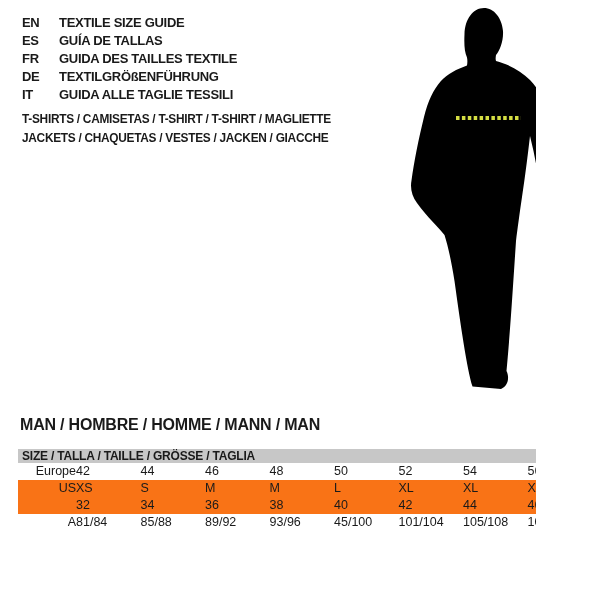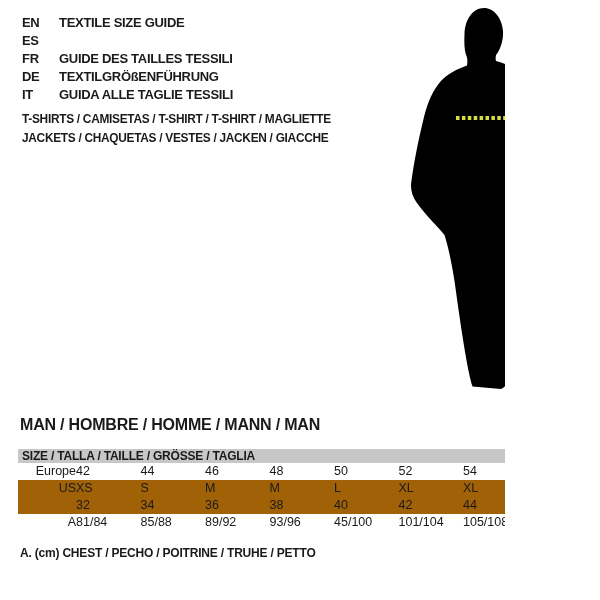--- a/index.html
+++ b/index.html
@@ -1,18 +1,18 @@
 <!DOCTYPE html>
 <html><head>
 <meta charset="utf-8">
 <style>
   html,body { margin:0; padding:0; background:#ffffff; }
   .canvas {
     position:relative; width:505px; height:600px; background:#ffffff;
-    font-family:"Liberation Sans", sans-serif; color:#1a1a1a; overflow:hidden;
+    font-family:"Liberation Sans", sans-serif; color:#1a1a1a; overflow:hidden;padding-left:31px;
   }
 
   
   .lang-list { position:absolute; top:14px; left:22px; font-weight:bold;
                font-size:13px; line-height:18px; letter-spacing:-0.3px; }
   .lang-row  { display:flex; }
   .lang-code { width:37px; }
 
   
   .garments  { position:absolute; top:110px; left:22px; font-weight:bold;
@@ -28,44 +28,45 @@
   
   .section-title { position:absolute; left:20px; top:416px; font-weight:bold;
                    font-size:16px; letter-spacing:-0.2px; }
 
   
   .size-table { position:absolute; left:18px; top:449px; width:574px; font-size:12.5px; }
   .thead { background:#c7c7c7; height:14px; line-height:14px; padding-left:4px;
            font-size:12px; letter-spacing:-0.2px;font-weight:bold; }
   .trow  { display:grid; grid-template-columns:58px repeat(8, 1fr);
            height:17px; line-height:17px; }
-  .trow.alt { background:#a16207; }
+  .trow.alt { background:#f97316; }
   .rlabel { text-align:right; padding-left:3px; }
   .cell   { text-align:left; }
 
   
   .footnote { position:absolute; left:20px; top:546px; font-weight:bold;
               font-size:12px; letter-spacing:-0.2px; }
 </style>
 </head>
 <body>
 
 <div class="canvas">
 
   <div class="lang-list">
     <div class="lang-row">
       <span class="lang-code">EN</span>
       <span class="lang-label">TEXTILE SIZE GUIDE</span>
     </div>
     <div class="lang-row">
       <span class="lang-code">ES</span>
+      <span class="lang-label">GUÍA DE TALLAS</span>
     </div>
     <div class="lang-row">
       <span class="lang-code">FR</span>
-      <span class="lang-label">GUIDE DES TAILLES TESSILI</span>
+      <span class="lang-label">GUIDA DES TAILLES TEXTILE</span>
     </div>
     <div class="lang-row">
       <span class="lang-code">DE</span>
       <span class="lang-label">TEXTILGRÖßENFÜHRUNG</span>
     </div>
     <div class="lang-row">
       <span class="lang-code">IT</span>
       <span class="lang-label">GUIDA ALLE TAGLIE TESSILI</span>
     </div>
   </div>
@@ -157,15 +158,14 @@
       <span class="cell">85/88</span>
       <span class="cell">89/92</span>
       <span class="cell">93/96</span>
       <span class="cell">45/100</span>
       <span class="cell">101/104</span>
       <span class="cell">105/108</span>
       <span class="cell">109/112</span>
     </div>
   </div>
 
-  <div class="footnote">A. (cm) CHEST / PECHO / POITRINE / TRUHE / PETTO</div>
 
 </div>
 
 </body></html>

